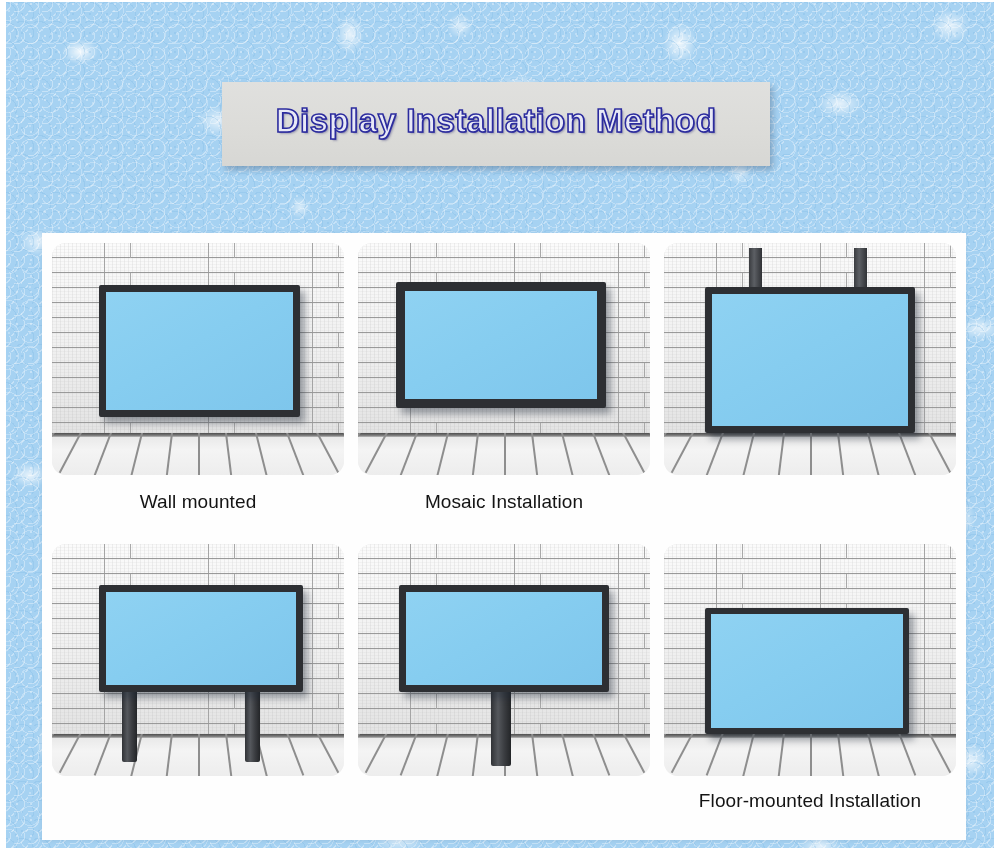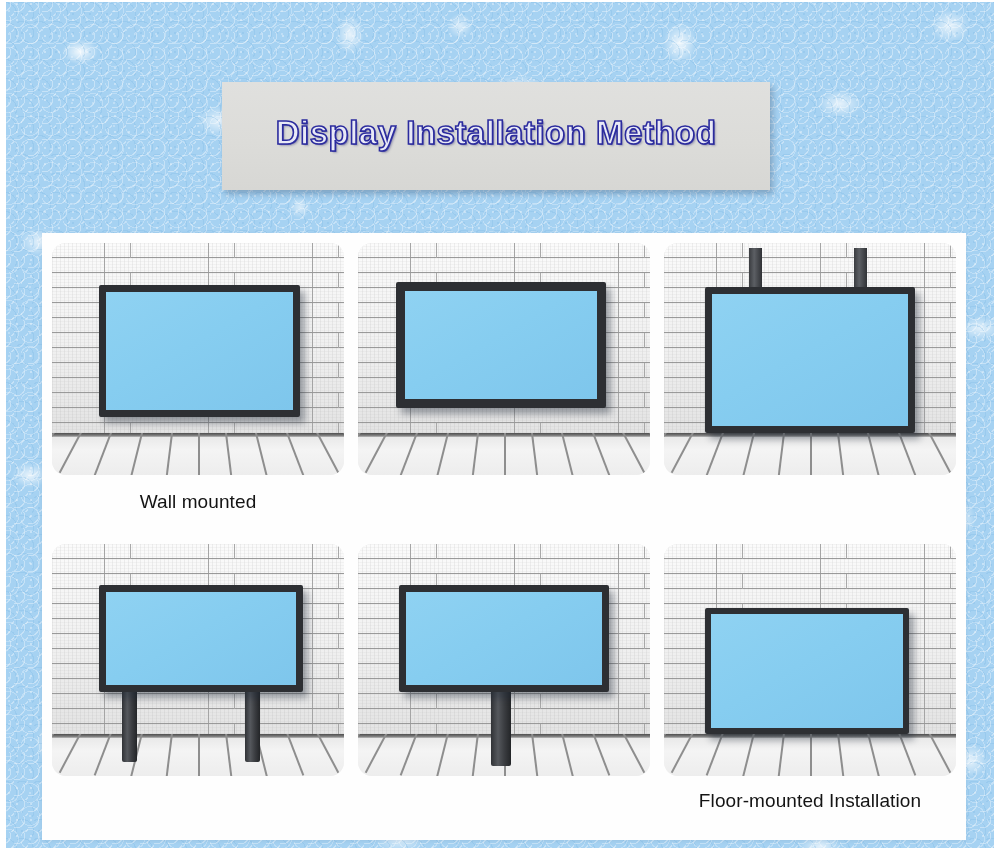--- a/index.html
+++ b/index.html
@@ -74,21 +74,21 @@
     box-sizing: border-box;
     pointer-events: none;
   }
 
   
   .title-banner {
     position: absolute;
     left: 222px;
     top: 82px;
     width: 548px;
-    height: 108px;
+    height: 84px;
     background: linear-gradient(180deg, #e0e0de 0%, #dcdcd9 55%, #d7d7d4 100%);
     box-shadow: 3px 4px 6px rgba(40,60,90,.30);
     display: flex;
     align-items: center;
     justify-content: center;
     text-align: right;
   }
   .title-text {
     font-family: "Liberation Sans", sans-serif;
     font-size: 33px;
@@ -315,20 +315,21 @@
             <div class="plank" style="left:59%; transform:rotate(-7deg);"></div>
             <div class="plank" style="left:69%; transform:rotate(-14deg);"></div>
             <div class="plank" style="left:79%; transform:rotate(-21deg);"></div>
             <div class="plank" style="left:89%; transform:rotate(-28deg);"></div>
             <div class="plank" style="left:98%; transform:rotate(-34deg);"></div>
           </div>
           <div class="screen thick" style="left:13%; top:17%; width:72%; height:54%;">
             <div class="screen-inner"></div>
           </div>
         </div>
+        <div class="caption">Mosaic Installation</div>
       </div>
 
       <div class="panel-cell row1">
         <div class="scene">
           <div class="wall">
               <div class="wall-grain"></div>
             </div>
           <div class="floor">
             <div class="baseboard"></div>
             <div class="plank" style="left:2%;  transform:rotate(34deg);"></div>

